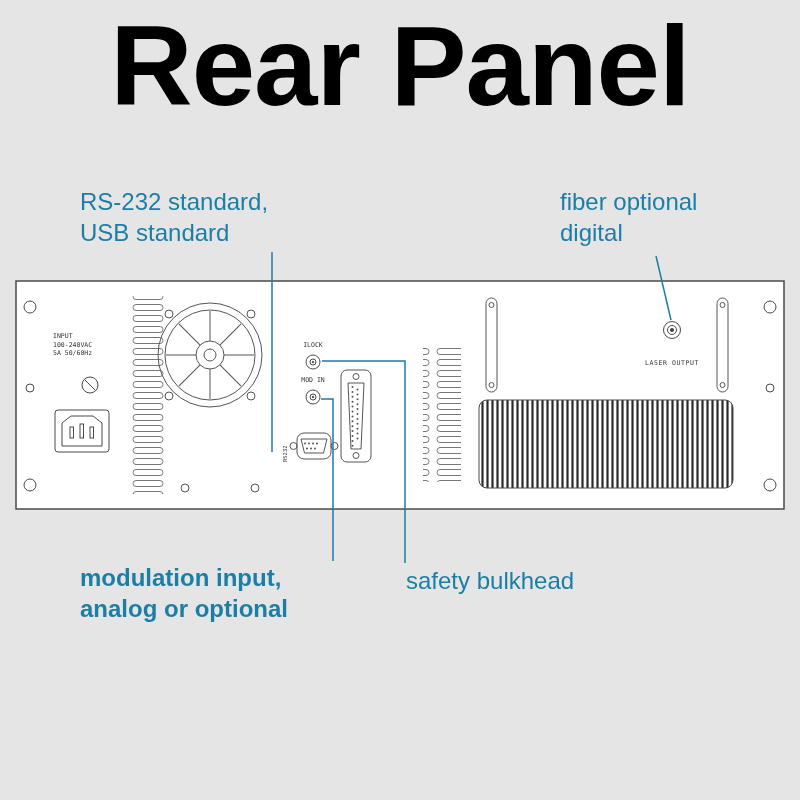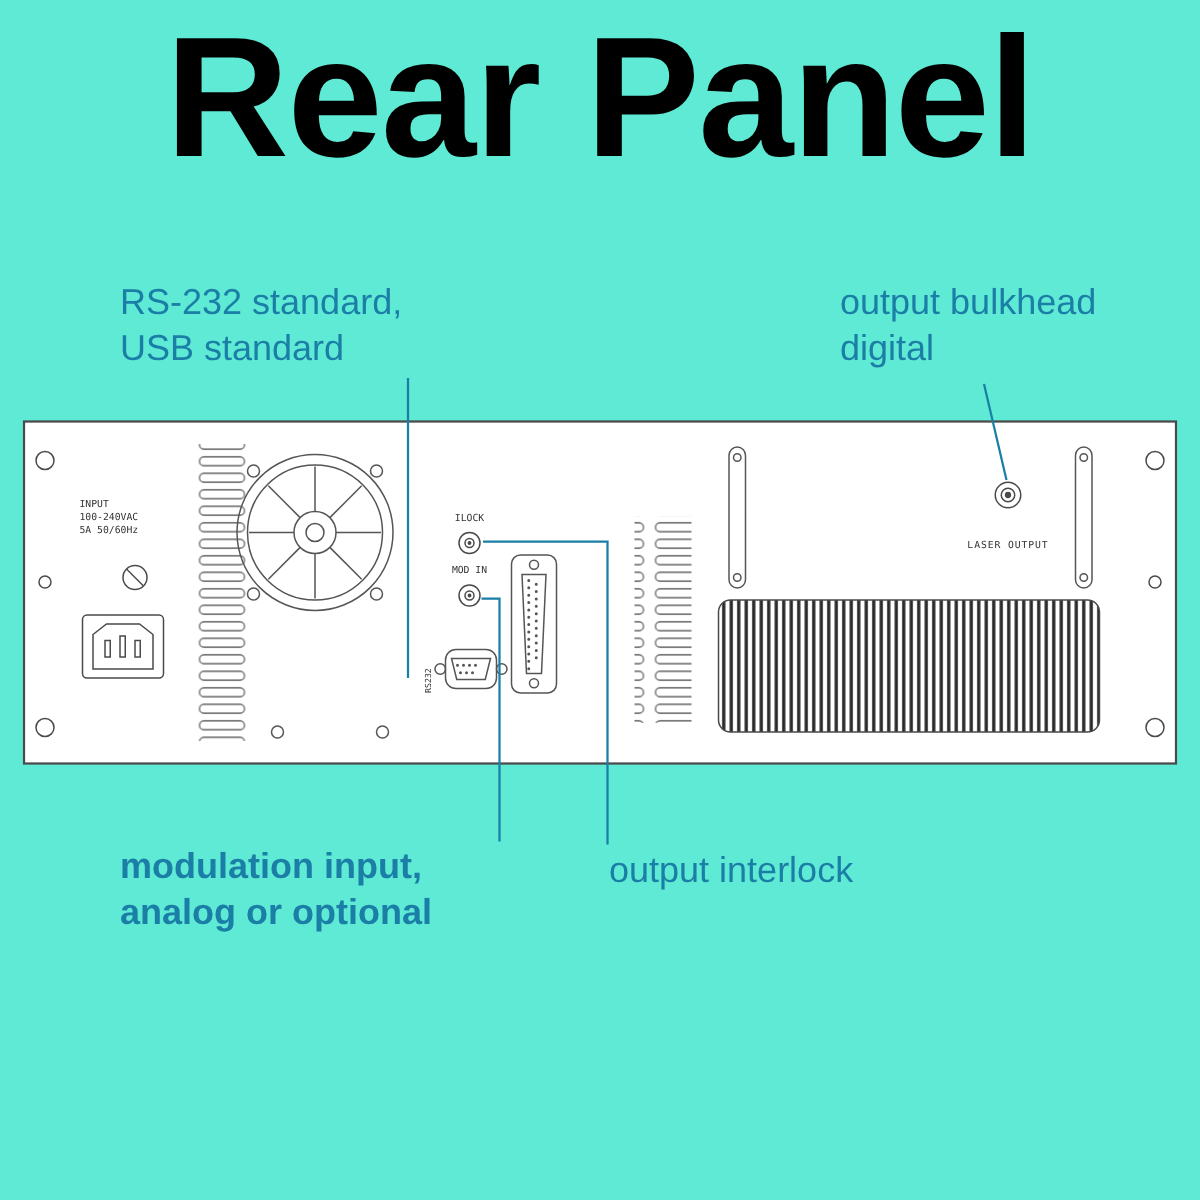--- a/index.html
+++ b/index.html
@@ -1,16 +1,16 @@
 <!DOCTYPE html>
 <html><head>
 <meta charset="utf-8">
 <style>
   html,body{margin:0;padding:0;background:#fff;}
-  .page{position:relative;width:800px;height:800px;background:#5eead4;overflow:hidden;
+  .page{position:relative;width:800px;height:800px;background:#e5e5e5;overflow:hidden;
         font-family:"Liberation Sans","DejaVu Sans",sans-serif;}
   .title{position:absolute;top:0px;left:0;right:0;margin:0;text-align:center;
          font-size:114px;font-weight:700;color:#000;line-height:1.15;letter-spacing:-1px;}
   .ann{position:absolute;font-size:24px;line-height:1.3;color:#1b7ea6;}
   .ann-rs232{left:80px;top:186px;}
   .ann-fiber{left:560px;top:186px;}
   .ann-mod{left:80px;top:562px;font-weight:700;}
   .ann-safety{left:406px;top:565px;}
   .panel-svg{position:absolute;left:15px;top:280px;}
   .overlay-svg{position:absolute;left:0;top:0;pointer-events:none;}
@@ -22,30 +22,30 @@
 <div class="page">
 
   <h1 class="title">Rear Panel</h1>
 
   <div class="ann ann-rs232">
     <div>RS-232 standard,</div>
     <div>USB standard</div>
   </div>
 
   <div class="ann ann-fiber">
-    <div>output bulkhead</div>
+    <div>fiber optional</div>
     <div>digital</div>
   </div>
 
   <div class="ann ann-mod">
     <div>modulation input,</div>
     <div>analog or optional</div>
   </div>
 
-  <div class="ann ann-safety">output interlock</div>
+  <div class="ann ann-safety">safety bulkhead</div>
 
   <svg class="panel-svg" width="770" height="230" viewBox="0 0 770 230">
     <defs>
       <pattern id="slotPat" width="38" height="11" patternUnits="userSpaceOnUse">
         <rect x="4" y="2.5" width="30" height="6" rx="3" fill="none" stroke="#777" stroke-width="1"></rect>
       </pattern>
       <pattern id="hatchPat" width="5" height="10" patternUnits="userSpaceOnUse">
         <line x1="2.5" y1="0" x2="2.5" y2="10" stroke="#2a2a2a" stroke-width="2.2"></line>
       </pattern>
     </defs>

